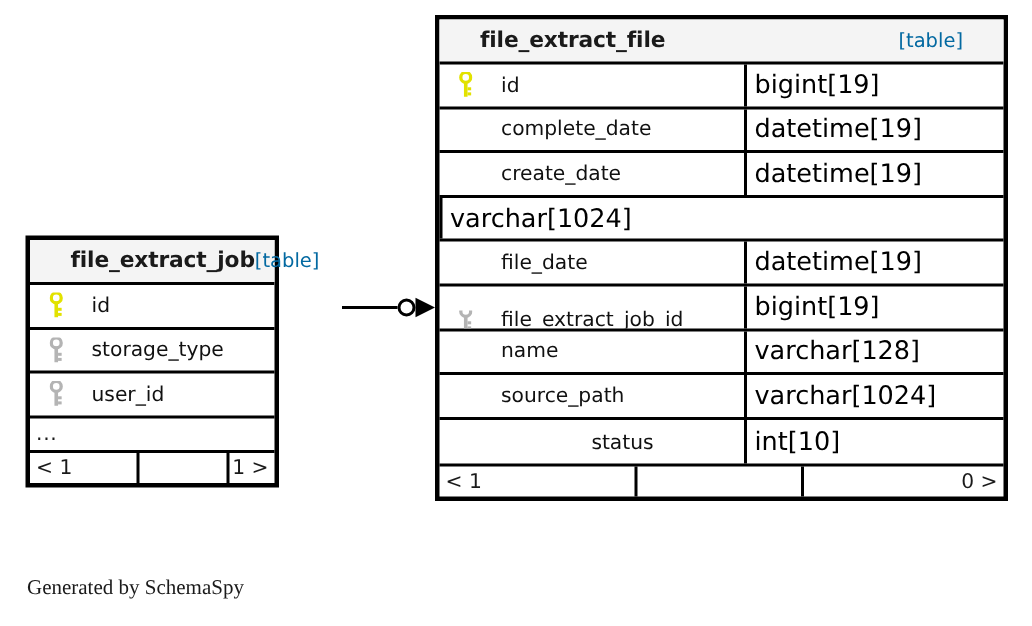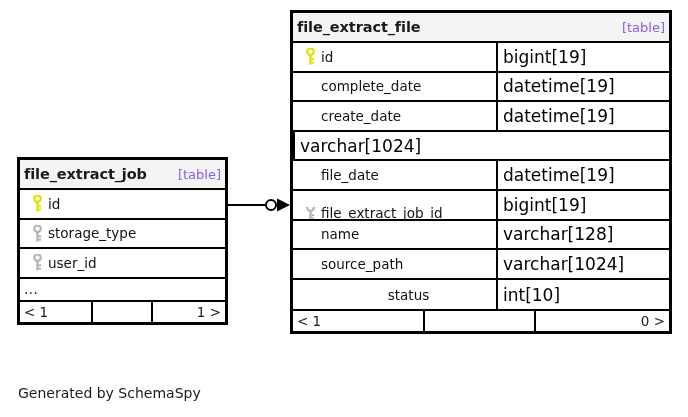--- a/index.html
+++ b/index.html
@@ -23,54 +23,54 @@
     box-sizing: border-box;
     background: #ffffff;
     border: 3px solid #000000;
   }
   .entity-header {
     box-sizing: border-box;
     background: #f4f4f4;
     border-bottom: 2px solid #000000;
     display: flex;
     align-items: center;
-    padding: 0 4px;
+    padding: 0 27px;
     height: 30px;
   }
   .entity-title {
     font-weight: bold;
     font-size: 14.5px;
     letter-spacing: -0.1px;
     white-space: nowrap;
   }
   .entity-kind {
     margin-left: auto;
     font-size: 13px;
-    color: #8b5cf6;
+    color: #0369a1;
     white-space: nowrap;
   }
 
   .rows {
     display: flex;
     flex-direction: column;
   }
   .row {
     box-sizing: border-box;
     display: flex;
     align-items: stretch;
     border-bottom: 2px solid #000000;
     height: 29.6px;
   }
   .row:last-child { border-bottom: none; }
 
   .cell-name {
     box-sizing: border-box;
     display: flex;
     align-items: center;
-    gap: 0px;
+    gap: 13px;
     padding-left: 6px;
     flex: 0 0 auto;
     overflow: hidden;
     white-space: nowrap;
   }
   .cell-type {
     box-sizing: border-box;
     display: flex;
     align-items: center;
     padding-left: 5px;
@@ -138,26 +138,27 @@
   }
 
   
   .credit {
     position: absolute;
     left: 18px;
     top: 385px;
     font-size: 14px;
     color: #1a1a1a;
     white-space: nowrap;
+    font-family: Liberation Serif, serif;
   }
 </style>
 </head>
 <body>
 
-<div class="entity" id="entity-left" style="left:17px; top:157px; width:211px;">
+<div class="entity" id="entity-left" style="left:17px; top:157px; width:169px;">
 
   <div class="entity-header">
     <span class="entity-title">file_extract_job</span>
     <span class="entity-kind">[table]</span>
   </div>
 
   <div class="rows">
 
     <div class="row">
       <div class="cell-name" style="flex:1 1 auto;">

